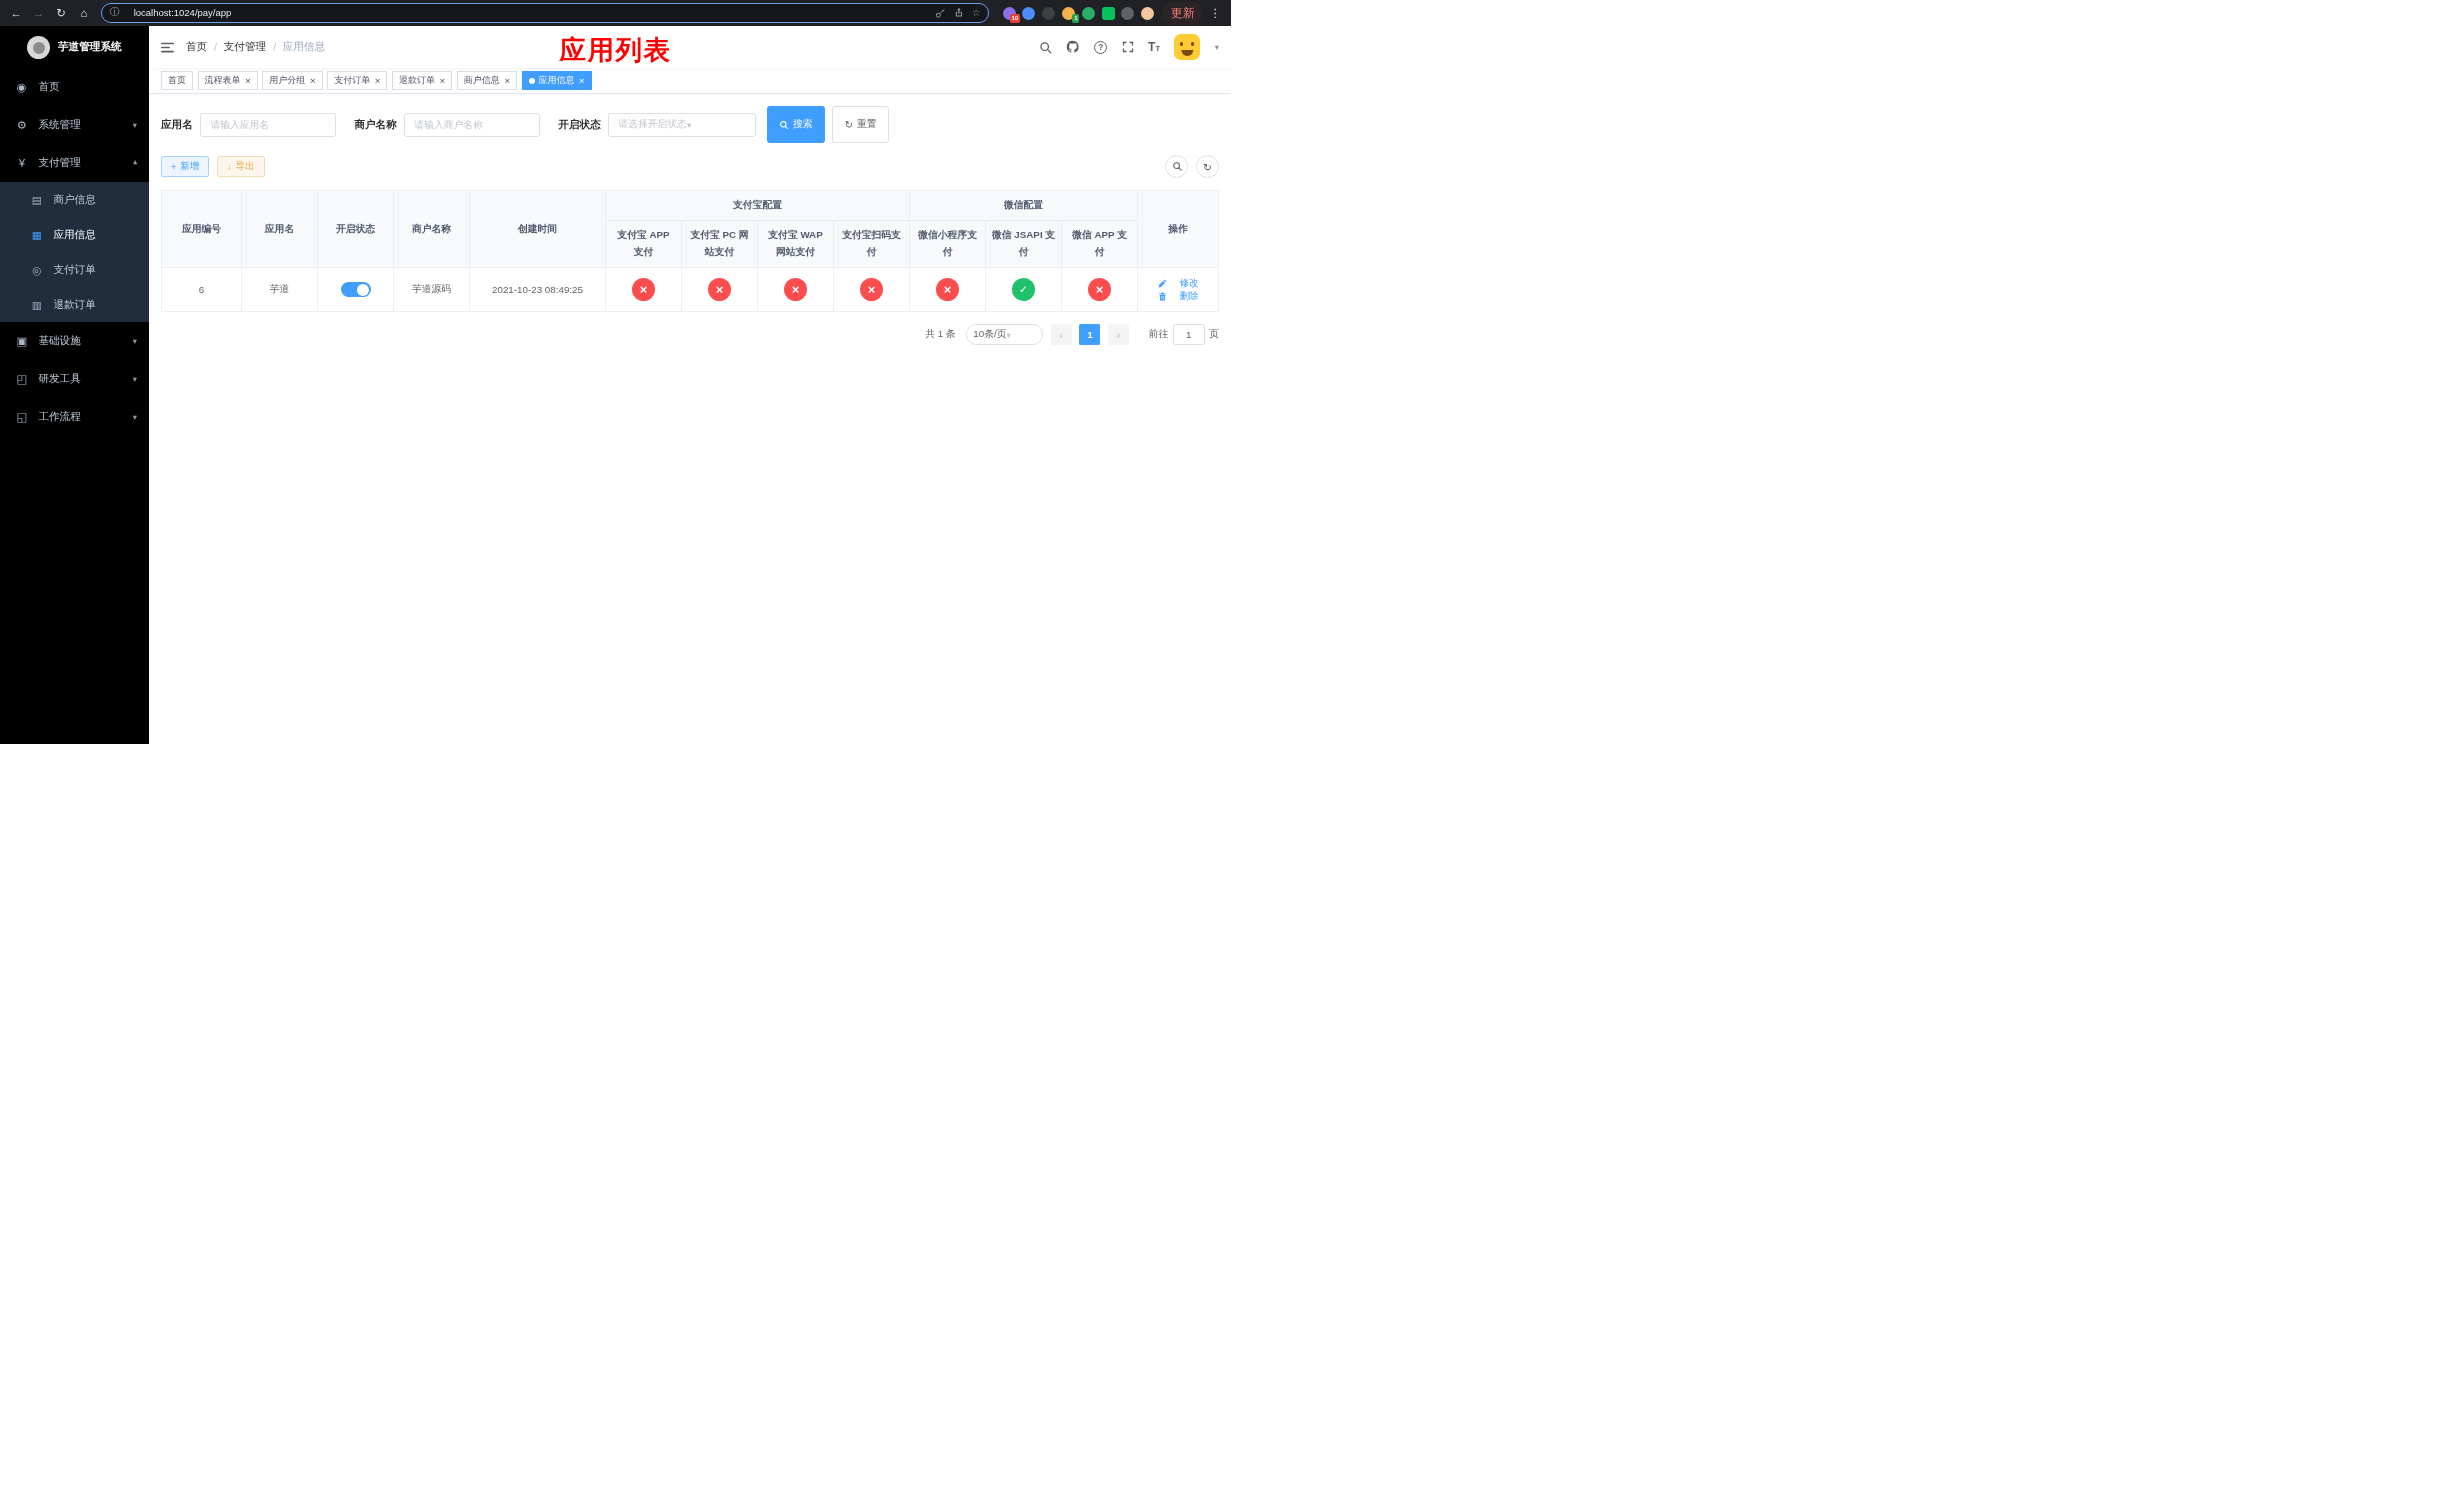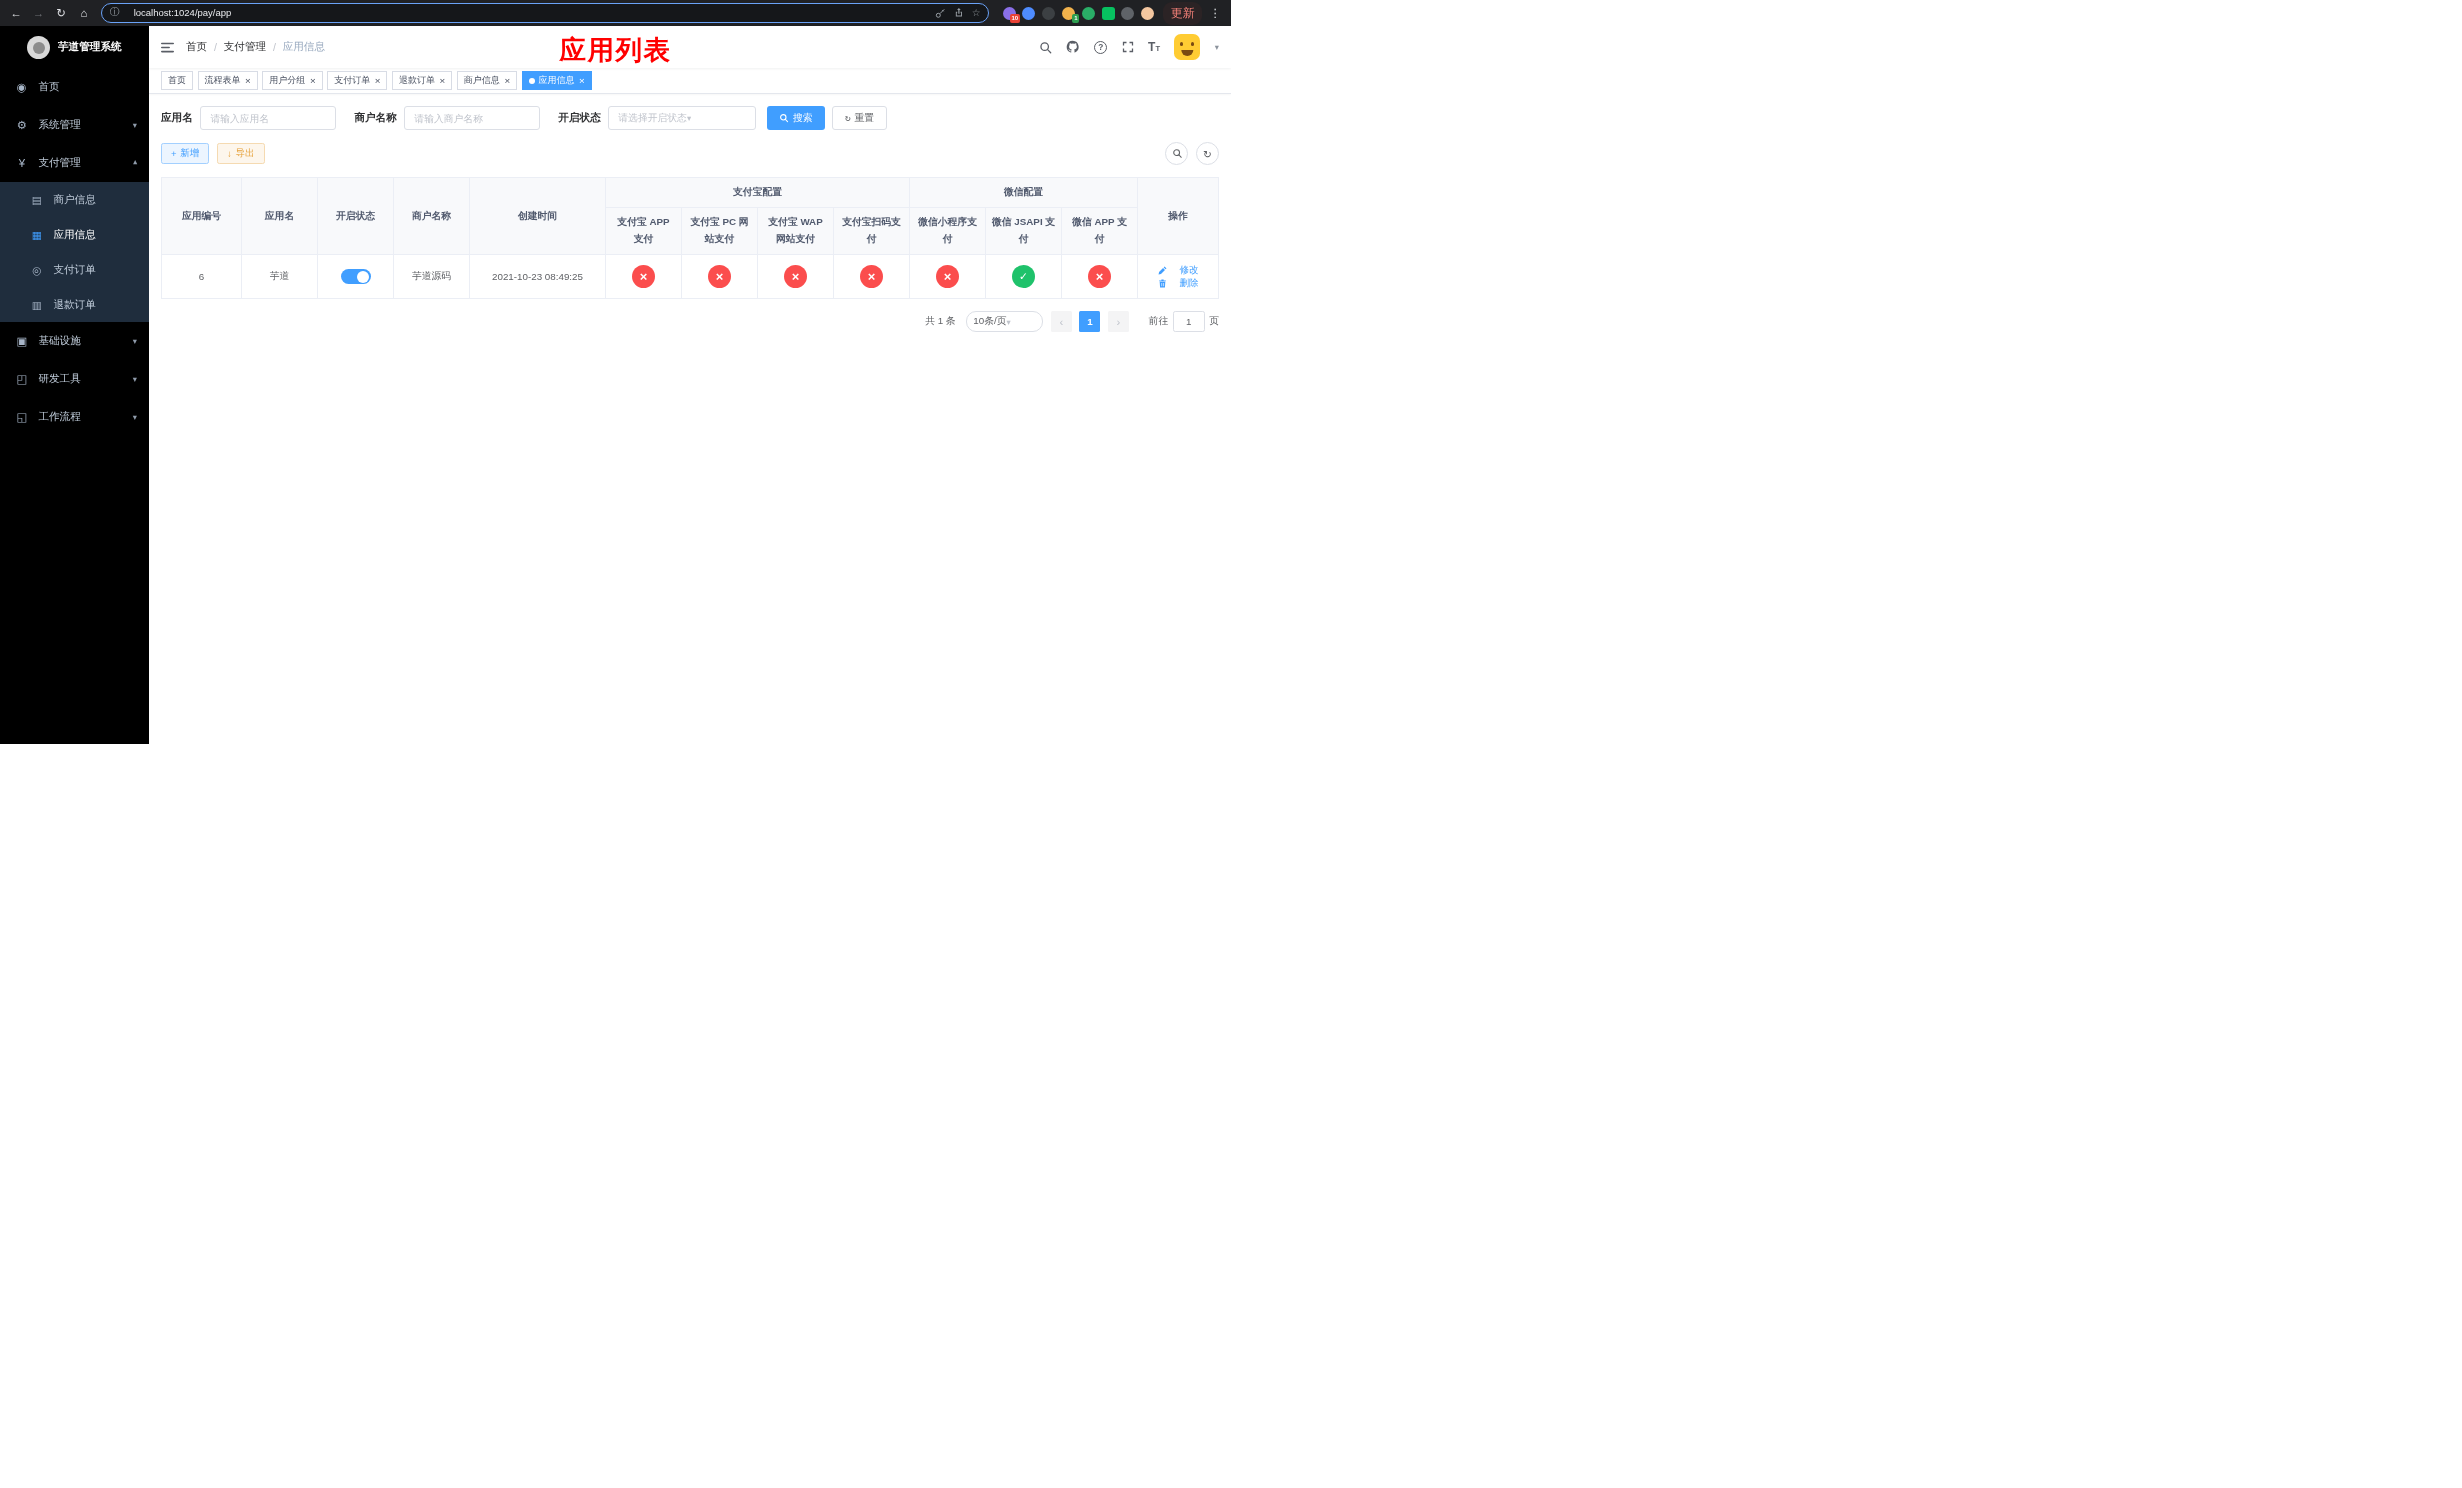--- a/index.html
+++ b/index.html
@@ -66,21 +66,21 @@
   .tag .close { font-size:9.8px; line-height:1; margin-left:0.8px; }
 
   
   .content { flex:1; padding:12px; position:relative; overflow:hidden; background:#fff; }
   .filter-row { display:flex; align-items:center; }
   .f-label { font-size:10.6px; font-weight:700; color:#303133; margin-right:7.6px; white-space:nowrap; }
   .f-input { width:136px; height:24px; border:0.8px solid #dcdfe6; border-radius:3px; padding:0 9px; font-size:9.8px; color:#606266; outline:none; margin-right:18px; font-family:inherit; }
   .f-input::placeholder { color:#c0c4cc; }
   .f-select { width:148px; height:24px; border:0.8px solid #dcdfe6; border-radius:3px; padding:0 7.6px 0 9px; font-size:9.8px; color:#c0c4cc; display:inline-flex; align-items:center; justify-content:flex-start; margin-right:10.6px; cursor:pointer; }
   .f-select .caret { color:#c0c4cc; font-size:8.3px; }
-  .btn { height:24px; border-radius:3px; font-size:9.8px; display:inline-flex; align-items:center; gap:3.8px; padding:0 11.4px; cursor:pointer; border:0.8px solid transparent; font-family:Liberation Mono, monospace; }
+  .btn { height:37px; border-radius:3px; font-size:9.8px; display:inline-flex; align-items:center; gap:3.8px; padding:0 11.4px; cursor:pointer; border:0.8px solid transparent; font-family:Liberation Serif, serif; }
   .btn-primary { background:var(--accent); color:#fff; }
   .btn-default { background:#fff; border-color:#dcdfe6; color:#606266; margin-left:7.6px; }
 
   .toolbar { margin-top:12px; display:flex; align-items:center; }
   .btn-sm { height:21px; padding:0 9px; border-radius:2.3px; font-size:9.5px; display:inline-flex; align-items:center; gap:3.8px; cursor:pointer; border:0.8px solid transparent; }
   .btn-plain-blue { background:#ecf5ff; border-color:#a3d0ff; color:var(--accent); }
   .btn-plain-warn { background:#fdf6ec; border-color:#f5dab1; color:var(--warn); margin-left:7.6px; }
   .tool-circles { margin-left:auto; display:flex; gap:7.6px; }
   .circle-btn { width:23px; height:23px; border-radius:50%; border:0.8px solid #dcdfe6; background:#fff; color:#606266; display:flex; align-items:center; justify-content:center; cursor:pointer; font-size:10.6px; }
 

